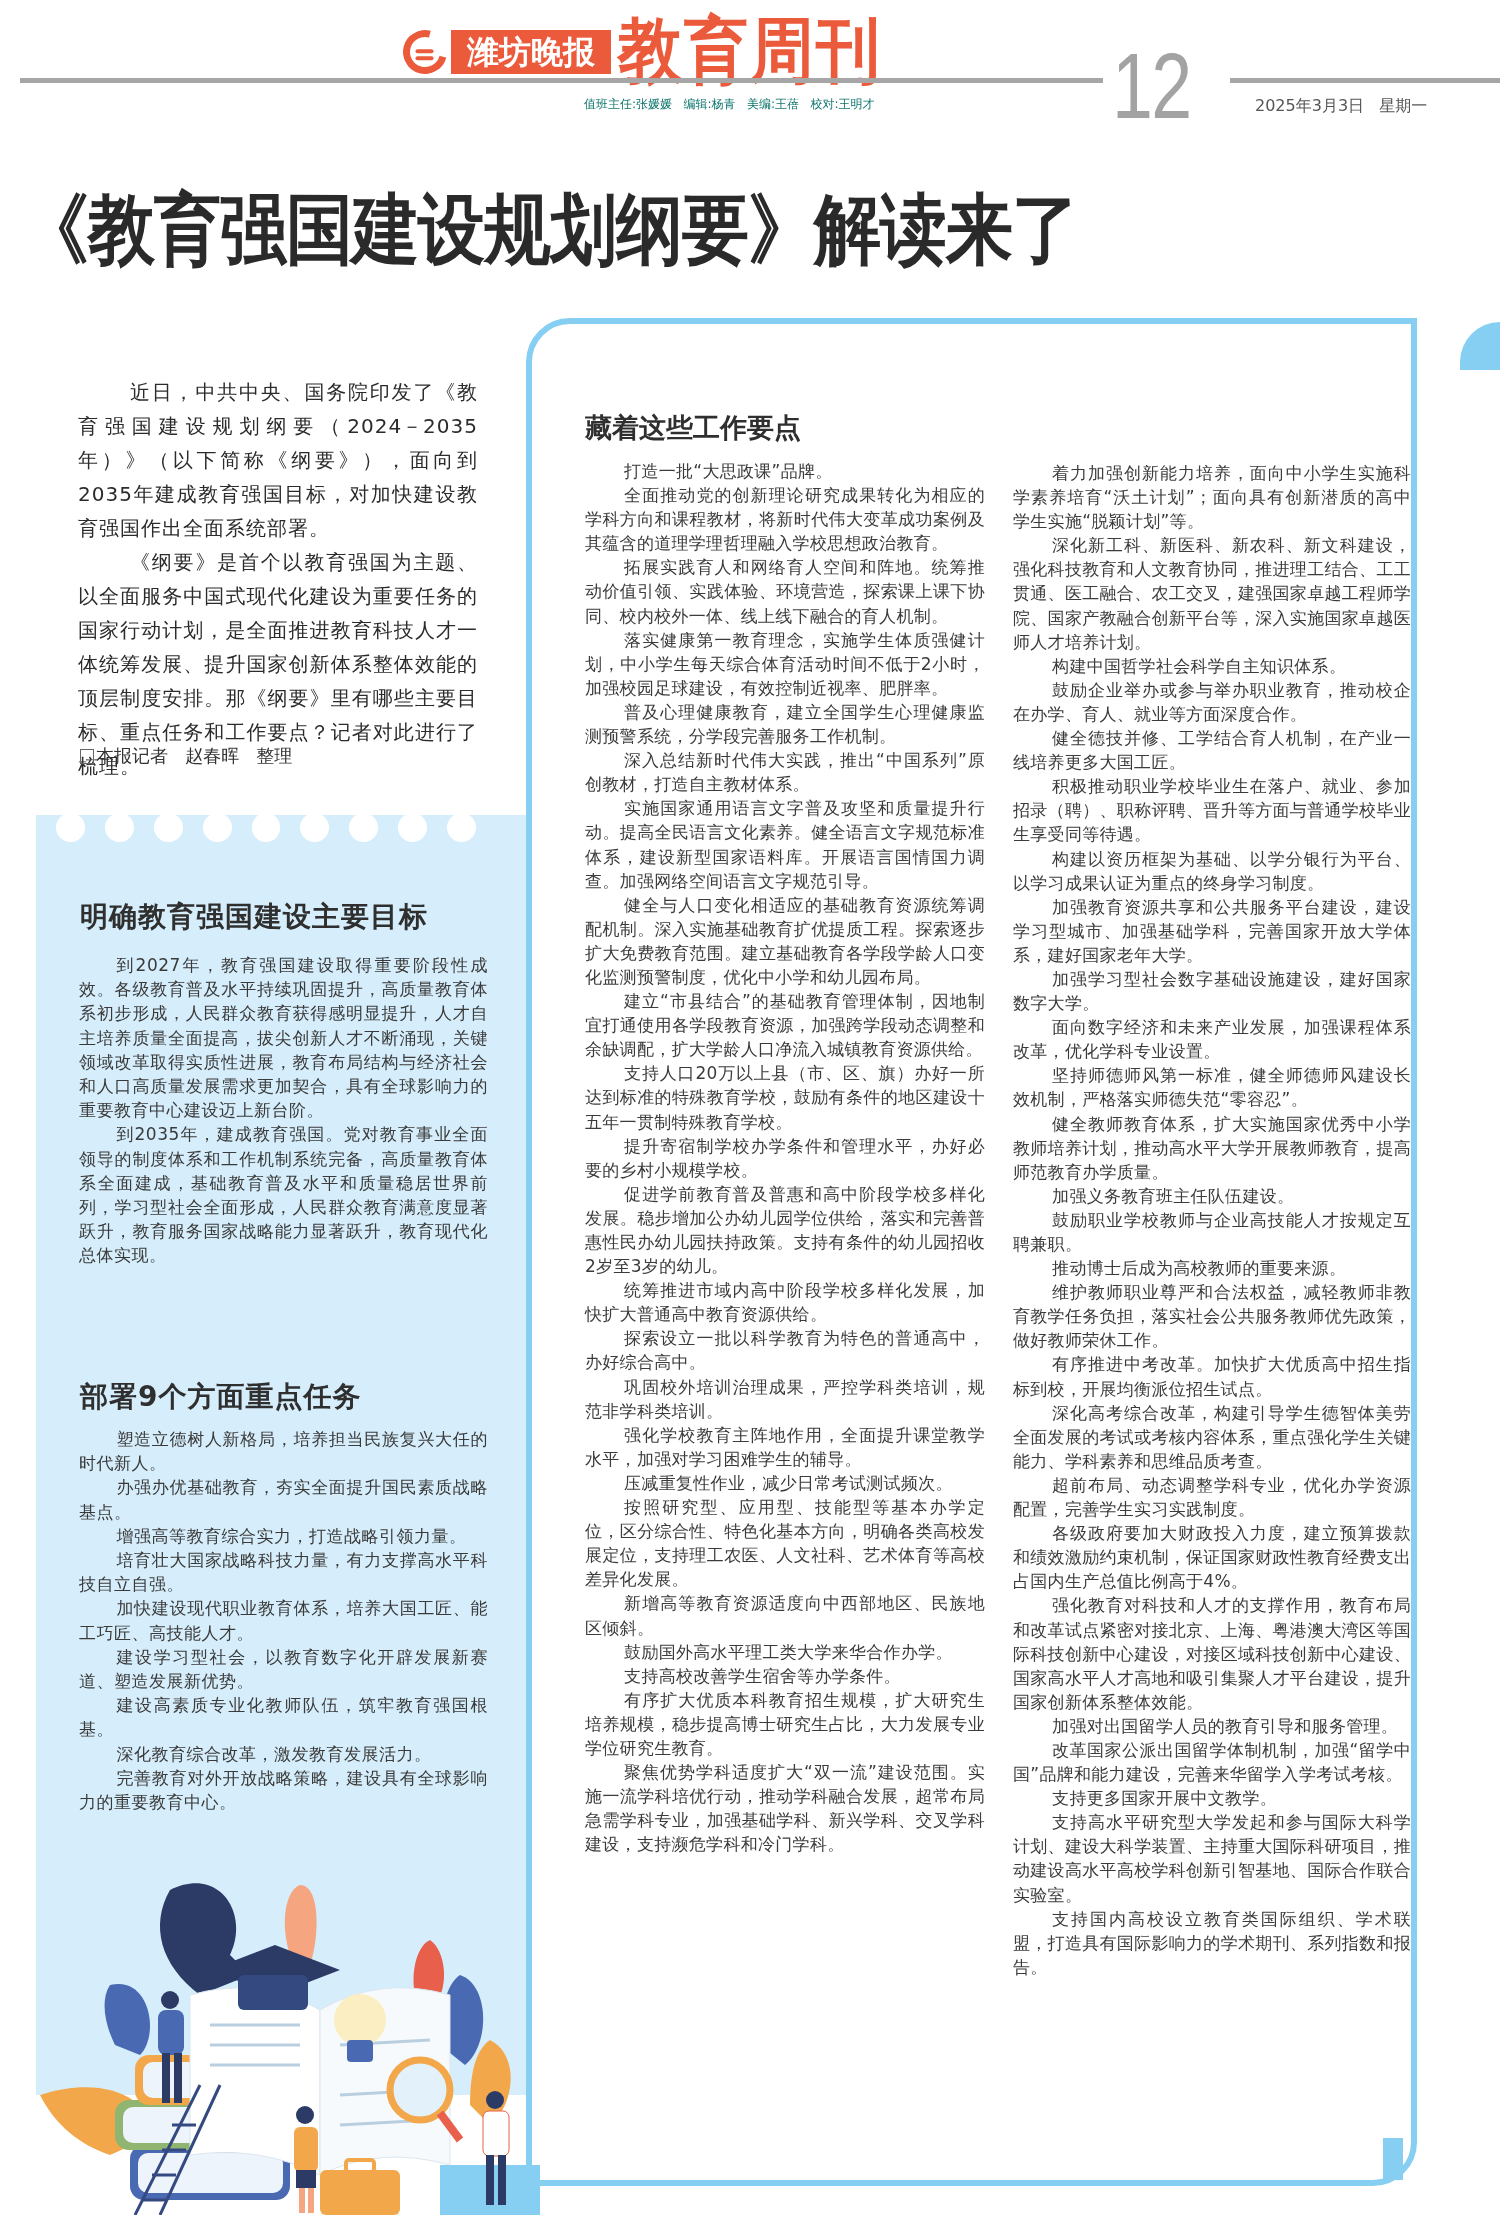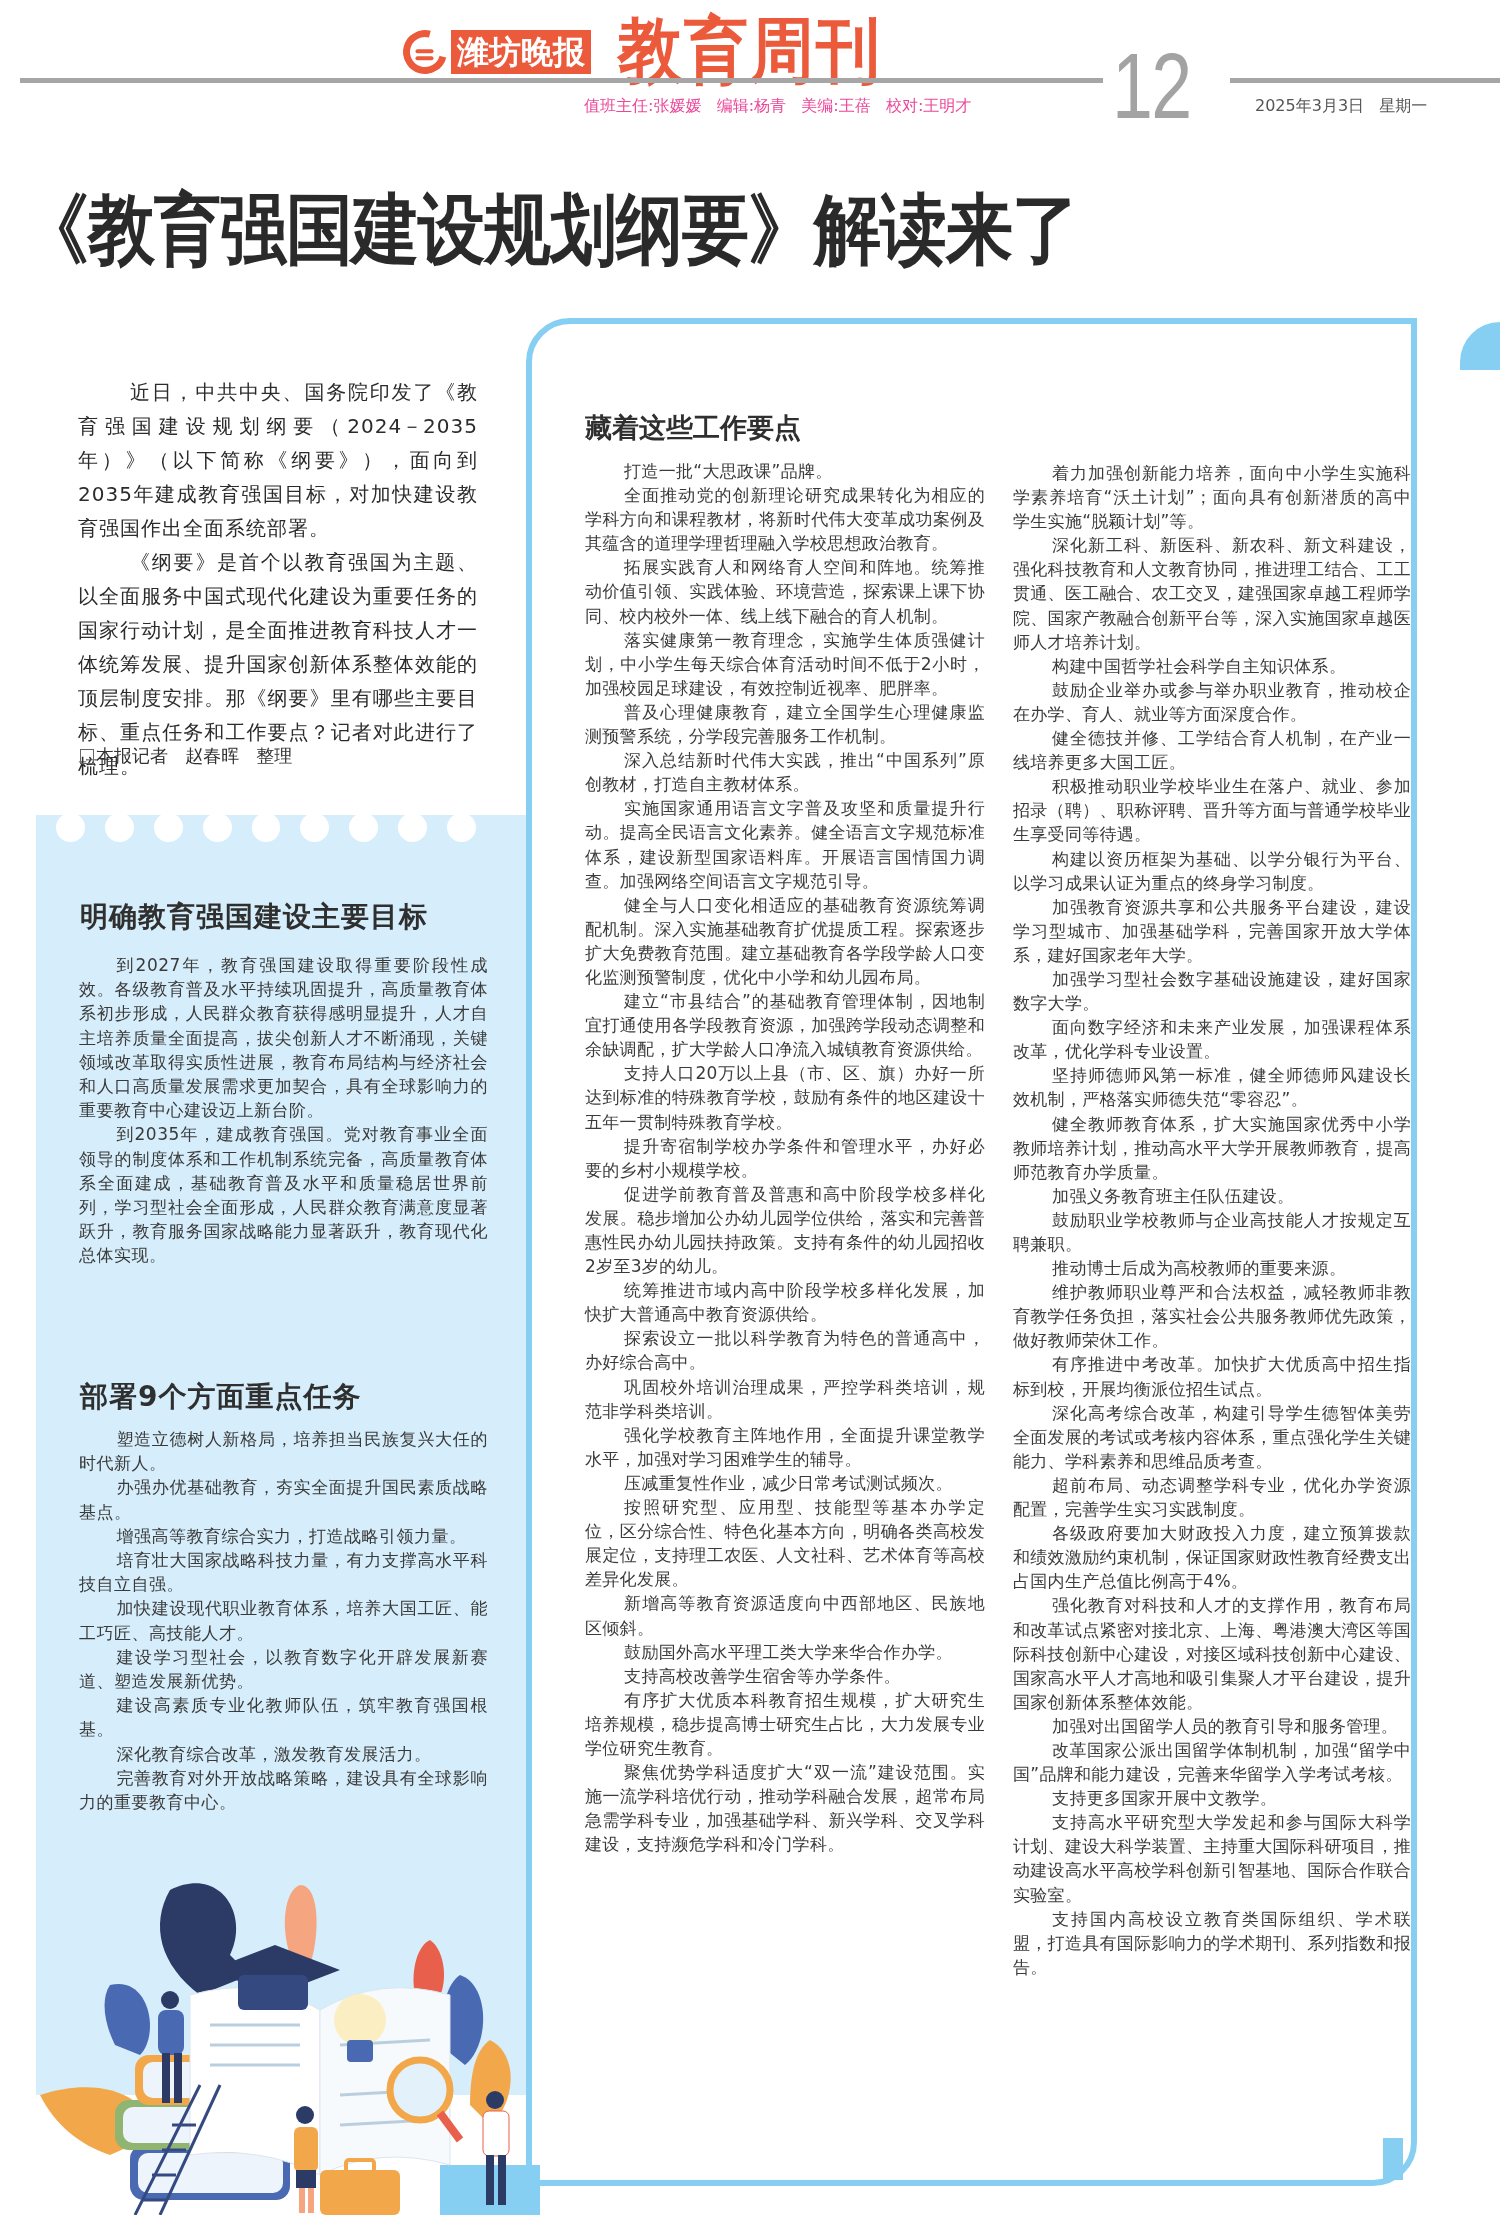--- a/index.html
+++ b/index.html
@@ -4,27 +4,27 @@
 <style>
   * { box-sizing: border-box; margin: 0; padding: 0; }
   html, body { width: 1500px; height: 2215px; background: #ffffff; overflow: hidden; }
   body { position: relative; font-family: "DejaVu Sans", "Liberation Sans", sans-serif; color: #333; }
 
   
   .masthead { position: absolute; left: 0; top: 0; width: 1500px; height: 140px; }
   .logo { position: absolute; left: 403px; top: 30px; display: flex; align-items: center; }
   .logo-circle { width: 44px; height: 44px; border-radius: 50%; border: 7px solid #ec5a3c; border-right-color: transparent; position: relative; transform: rotate(-30deg); }
   .logo-circle::after { content: ""; position: absolute; left: 6px; top: 12px; width: 18px; height: 4px; background: #ec5a3c; border-radius: 2px; box-shadow: 0 7px 0 #ec5a3c; transform: rotate(30deg); }
-  .logo-box { margin-left: 4px; background: #ec5a3c; color: #fff; font-weight: bold; font-size: 32px; line-height: 44px; padding: 0 6px; letter-spacing: 0; font-family: "DejaVu Sans", sans-serif; }
+  .logo-box { margin-left: 4px; background: #ec5a3c; color: #fff; font-weight: bold; font-size: 32px; line-height: 44px; padding: 0 16px; letter-spacing: 0; font-family: "DejaVu Sans", sans-serif; }
   .section-title { position: absolute; left: 618px; top: 2px; font-size: 64px; font-weight: bold; color: #ec5a3c; letter-spacing: 2px; font-family: "DejaVu Serif", serif; transform: scaleY(1.12); transform-origin: top left; }
   .rule { position: absolute; top: 78px; height: 5px; background: #a6a6a6; }
   .rule.left { left: 20px; width: 1083px; }
   .rule.right { left: 1230px; width: 270px; }
   .page-num { position: absolute; left: 1112px; top: 34px; font-size: 92px; color: #a3a3a3; font-family: "Liberation Sans", sans-serif; letter-spacing: -2px; transform: scaleX(0.8); transform-origin: left; }
-  .credits { position: absolute; left: 584px; top: 96px; font-size: 16px; color: #ec4899; white-space: pre; }
+  .credits { position: absolute; left: 584px; top: 96px; font-size: 12px; color: #0f766e; white-space: pre; }
   .date-line { position: absolute; left: 1255px; top: 96px; font-size: 16px; color: #555; white-space: pre; }
 
   
   .headline { position: absolute; left: 22px; top: 178px; font-size: 67px; font-weight: bold; color: #2a2a2a; letter-spacing: -1px; font-family: "DejaVu Sans", sans-serif; transform: scaleY(1.15); transform-origin: top left; }
 
   
   .frame { position: absolute; left: 526px; top: 318px; width: 891px; height: 1868px; border: 6px solid #86cff2; border-top-left-radius: 44px; border-bottom-right-radius: 44px; border-right-width: 6px; }
   .frame-corner-tr { position: absolute; left: 1460px; top: 322px; width: 40px; height: 48px; background: #86cff2; border-top-left-radius: 40px; }
   .frame-corner-bl { position: absolute; left: 1383px; top: 2138px; width: 20px; height: 42px; background: #86cff2; }
 

